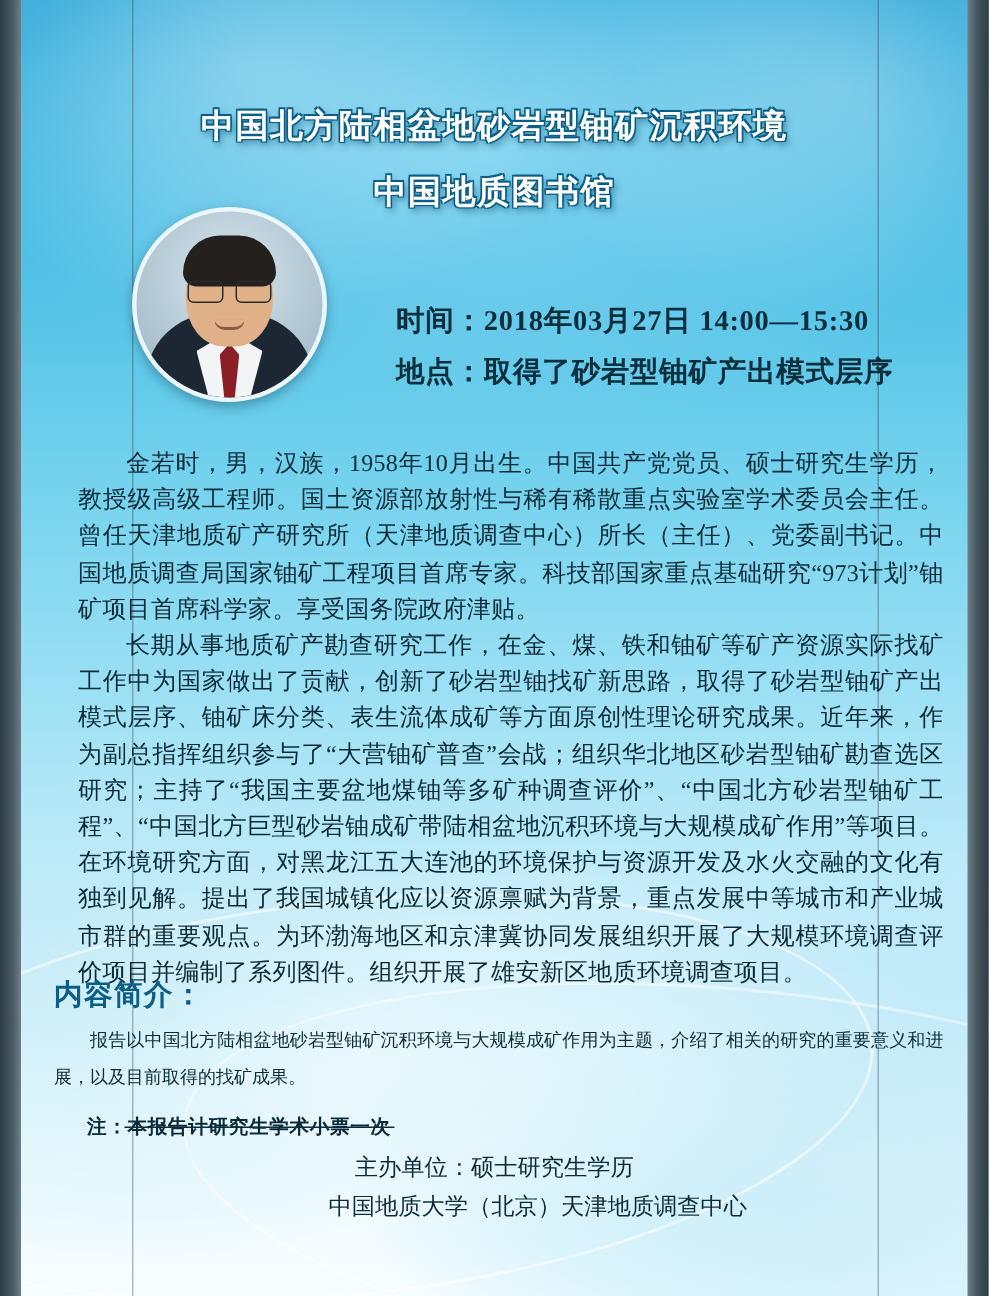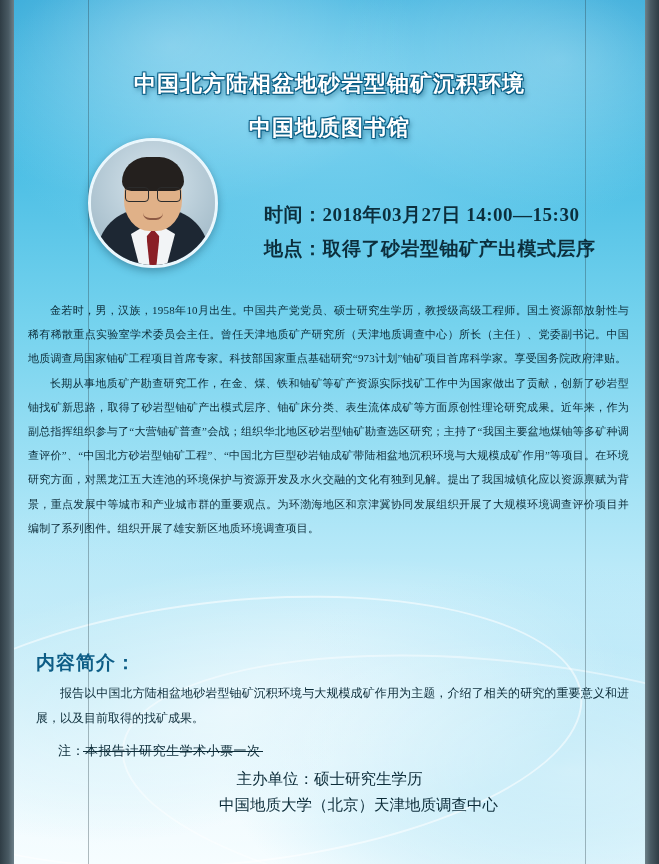--- a/index.html
+++ b/index.html
@@ -198,26 +198,26 @@
     font-family: "Liberation Serif", serif;
     font-size: 19px;
     line-height: 34px;
     color: #0c2f3d;
     font-weight: bold;
     letter-spacing: 0.5px;
   }
 
   #bio {
     position: absolute;
-    left: 28px;
+    left: 52px;
     right: 30px;
     top: 298px;
     color: #0b2b38;
     font-family: "Liberation Serif", serif;
-    font-size: 11px;
+    font-size: 16px;
     line-height: 24.2px;
     text-align: justify;
     letter-spacing: 0.2px;
   }
   #bio p { margin: 0 0 0 0; text-indent: 2em; }
 
   #section {
     position: absolute;
     left: 36px;
     right: 30px;
@@ -239,21 +239,21 @@
     text-align: justify;
     text-indent: 2em;
   }
 
   #note {
     position: absolute;
     left: 58px;
     top: 742px;
     font-family: "Liberation Serif", serif;
     font-size: 13px;
-    font-weight: normal;
+    font-weight: bold;
     color: #0b2b38;
     letter-spacing: 0.5px;
   }
   #note .strike {
     position: relative;
   }
   #note .strike:after {
     content: "";
     position: absolute;
     left: -2px; right: -2px;

